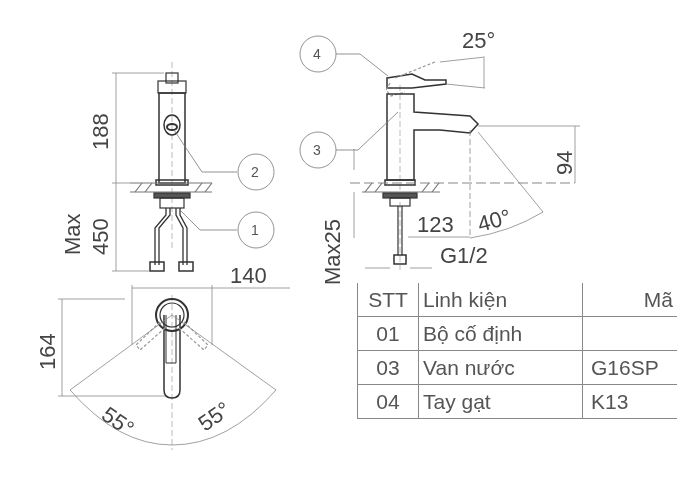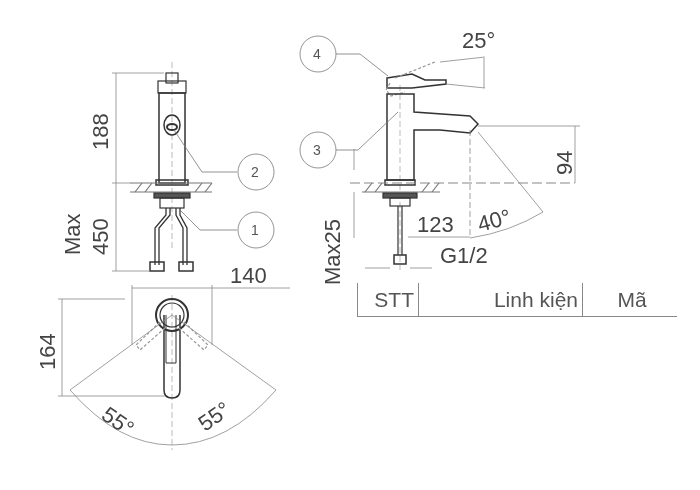--- a/index.html
+++ b/index.html
@@ -5,22 +5,22 @@
   html,body{margin:0;padding:0;background:#ffffff;}
   body{width:700px;height:490px;position:relative;overflow:hidden;font-family:"Liberation Sans",sans-serif;}
   svg.drawing{position:absolute;left:0;top:0;}
   .dim{font-family:"Liberation Sans",sans-serif;font-size:22px;fill:#444;font-weight:300;}
   .callout{font-family:"Liberation Sans",sans-serif;font-size:14px;fill:#555;}
   .parts-table{position:absolute;left:357px;top:283px;width:320px;border-collapse:collapse;color:#555;font-size:21px;}
   .parts-table td{border:1px solid #888;height:33px;padding:0 4px;white-space:nowrap;line-height:33px;}
   .parts-table td.c1{width:52px;text-align:center;}
   .parts-table td.c2{width:155px;margin-left:12px;}
   .parts-table td.c3{text-align:left;padding-left:8px;}
-  .parts-table tr.hdr td.c3{text-align:center;}
-  .parts-table tr:first-child td{border-top:none;text-align:right;}
+  .parts-table tr.hdr td.c3{text-align:right;}
+  .parts-table tr:first-child td{border-top:none;}
   .parts-table tr td:last-child{border-right:none;}
 </style>
 </head>
 <body>
 
 <svg class="drawing" width="700" height="490" viewBox="0 0 700 490">
   <g stroke="#333" fill="none" stroke-width="1.2">
 
     <g>
 
@@ -144,14 +144,29 @@
   <text class="dim" transform="translate(205,432) rotate(-35)">55°</text>
 </svg>
 
 <table class="parts-table">
   <tbody>
       <tr class="hdr">
     <td class="c1">STT</td>
     <td class="c2">Linh kiện</td>
     <td class="c3">Mã</td>
   </tr>
+  <tr>
+    <td class="c1">01</td>
+    <td class="c2">Bộ cố định</td>
+    <td class="c3"></td>
+  </tr>
+  <tr>
+    <td class="c1">03</td>
+    <td class="c2">Van nước</td>
+    <td class="c3">G16SP</td>
+  </tr>
+  <tr>
+    <td class="c1">04</td>
+    <td class="c2">Tay gạt</td>
+    <td class="c3">K13</td>
+  </tr>
 </tbody>
   </table>
 
 </body></html>

